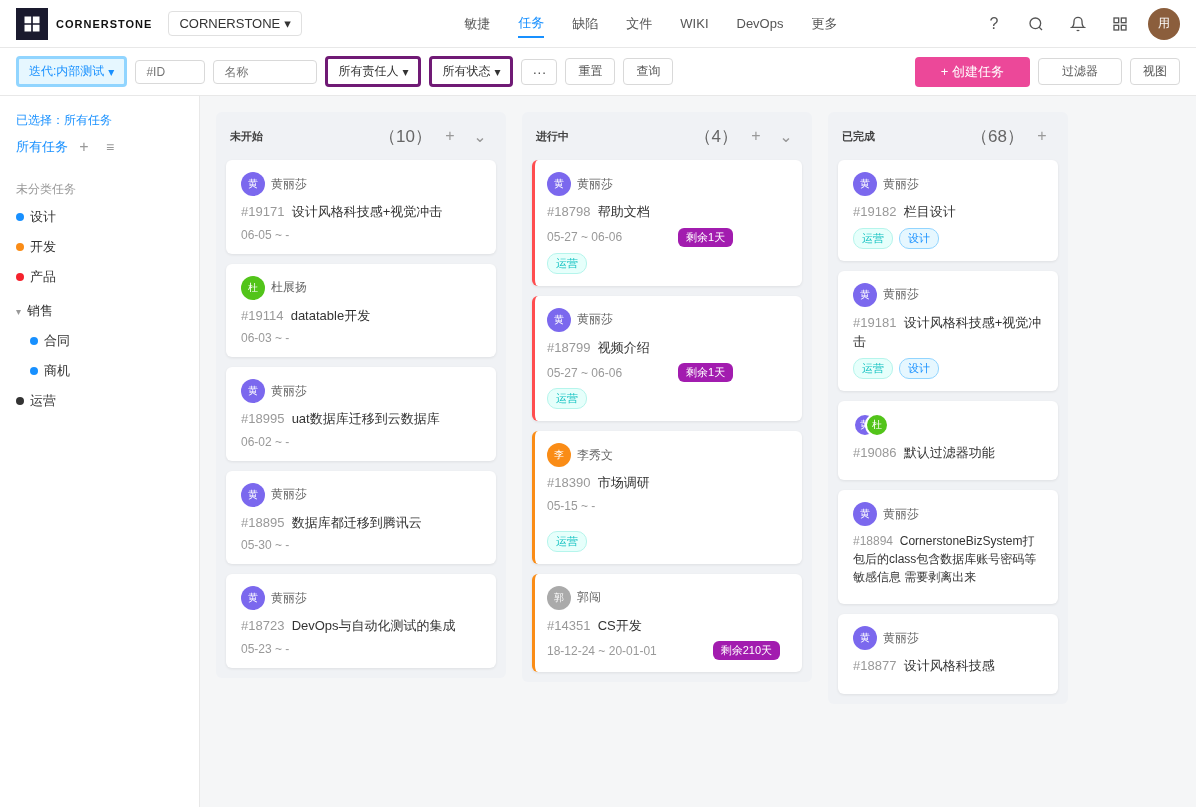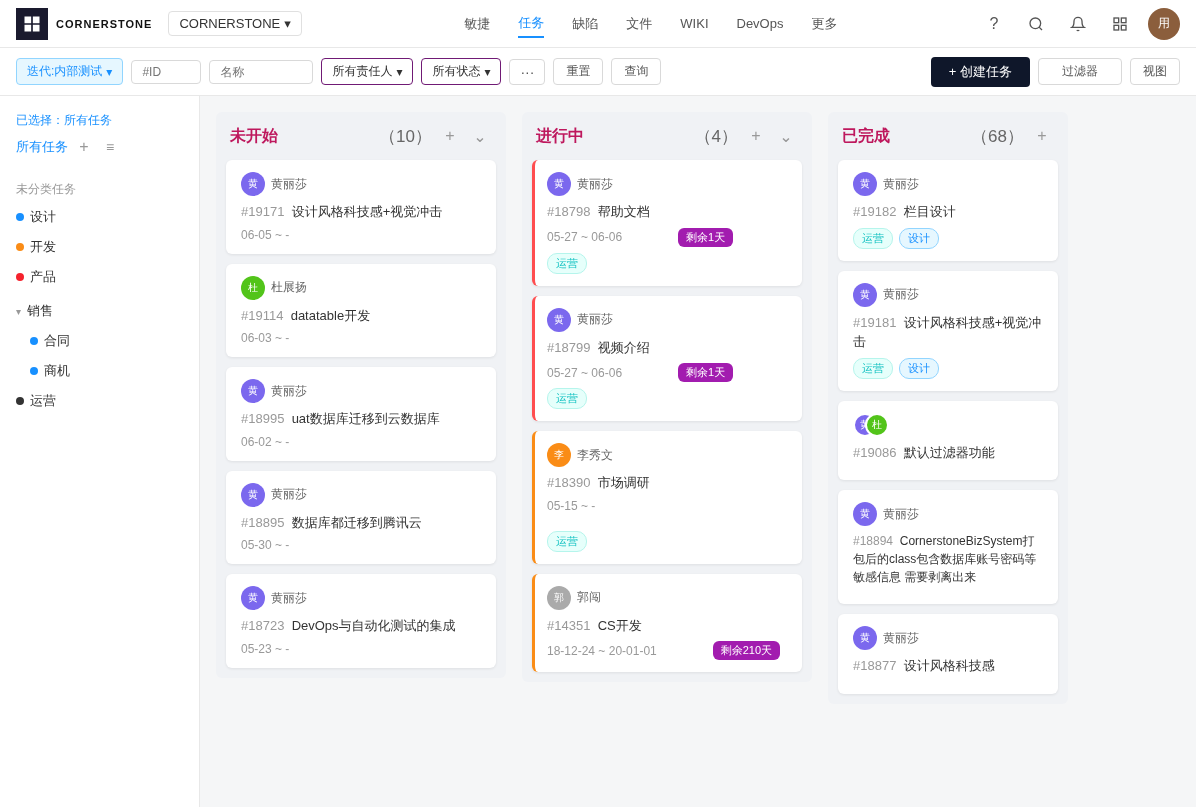--- a/index.html
+++ b/index.html
@@ -24,37 +24,37 @@
     .avatar { width: 32px; height: 32px; border-radius: 50%; background: #8b5e3c; display: flex; align-items: center; justify-content: center; color: white; font-size: 12px; overflow: hidden; }
 
     
     .filter-bar {
       display: flex; align-items: center; height: 48px;
       background: #fff; border-bottom: 1px solid #e8e8e8;
       padding: 0 16px; gap: 8px;
     }
     .filter-select {
       display: flex; align-items: center; gap: 4px;
-      border: 1px solid #701a75; border-radius: 4px;
+      border: 3px solid #701a75; border-radius: 4px;
       padding: 4px 10px; cursor: pointer; background: #fff; font-size: 12px; color: #333;
     }
     .filter-select.highlighted { background: #e6f7ff; border-color: #91d5ff; color: #1890ff; }
     .filter-input {
       border: 1px solid #d9d9d9; border-radius: 4px;
       padding: 4px 10px; font-size: 12px; color: #999; width: 70px;
       outline: none;
     }
     .filter-name-input {
       border: 1px solid #d9d9d9; border-radius: 4px;
       padding: 4px 10px; font-size: 12px; color: #999; width: 104px;
       outline: none;
     }
     .filter-btn { border: 1px solid #d9d9d9; border-radius: 4px; padding: 4px 12px; font-size: 12px; cursor: pointer; background: #fff; color: #555; }
     .filter-dots { border: 1px solid #d9d9d9; border-radius: 4px; padding: 4px 10px; cursor: pointer; background: #fff; color: #555; font-size: 14px; }
-    .create-btn { background: #0f172a; color: white; border: none; border-radius: 4px; padding: 6px 18px; font-size: 13px; cursor: pointer; display: flex; align-items: center; gap: 4px; margin-left: auto; }
+    .create-btn { background: #ec4899; color: white; border: none; border-radius: 4px; padding: 6px 26px; font-size: 13px; cursor: pointer; display: flex; align-items: center; gap: 4px; margin-left: auto; }
     .filter-text-btn { border: 1px solid #d9d9d9; border-radius: 4px; padding: 4px 23px; font-size: 12px; cursor: pointer; background: #fff; color: #555; }
     .view-btn { border: 1px solid #d9d9d9; border-radius: 4px; padding: 4px 12px; font-size: 12px; cursor: pointer; background: #fff; color: #555; }
 
     
     .main-layout { display: flex; height: calc(807px - 48px - 48px); overflow: hidden; }
 
     
     .sidebar { width: 200px; min-width: 200px; background: #fff; border-right: 1px solid #e8e8e8; padding: 16px 0; overflow-y: auto; }
     .sidebar-header { padding: 0 16px 12px; }
     .sidebar-selected { font-size: 12px; color: #999; margin-bottom: 8px; }
@@ -67,21 +67,21 @@
     .dot { width: 8px; height: 8px; border-radius: 50%; flex-shrink: 0; }
     .sidebar-group { margin-top: 4px; }
     .sidebar-group-header { display: flex; align-items: center; gap: 6px; padding: 6px 16px; cursor: pointer; font-size: 13px; color: #333; }
     .sidebar-group-item { display: flex; align-items: center; gap: 6px; padding: 6px 16px 6px 30px; cursor: pointer; font-size: 13px; color: #333; }
     .chevron { font-size: 10px; color: #999; }
 
     
     .board { flex: 1; display: flex; gap: 16px; padding: 16px; overflow-x: auto; align-items: flex-start; }
     .board-column { min-width: 290px; width: 290px; background: #f0f2f5; border-radius: 6px; flex-shrink: 0; }
     .col-header { display: flex; align-items: center; padding: 12px 14px; gap: 6px; }
-    .col-title { font-size: 16px; font-weight: 600; color: #be185d; flex: 1; }
+    .col-title { font-size: 11px; font-weight: 600; color: #404040; flex: 1; }
     .col-count { font-size: 17px; color: #666; }
     .col-btn { width: 24px; height: 24px; display: flex; align-items: center; justify-content: center; cursor: pointer; color: #999; font-size: 16px; border-radius: 4px; }
     .col-cards { padding: 0 10px 10px; display: flex; flex-direction: column; gap: 10px; }
 
     
     .card { background: #fff; border-radius: 6px; padding: 12px; box-shadow: 0 1px 3px rgba(0,0,0,0.08); border-left: 3px solid transparent; }
     .card-user { display: flex; align-items: center; gap: 6px; margin-bottom: 6px; }
     .card-avatar { width: 24px; height: 24px; border-radius: 50%; display: flex; align-items: center; justify-content: center; font-size: 10px; color: white; flex-shrink: 0; }
     .card-username { font-size: 12px; color: #666; }
     .card-id-title { font-size: 13px; color: #333; line-height: 1.5; margin-bottom: 6px; }

